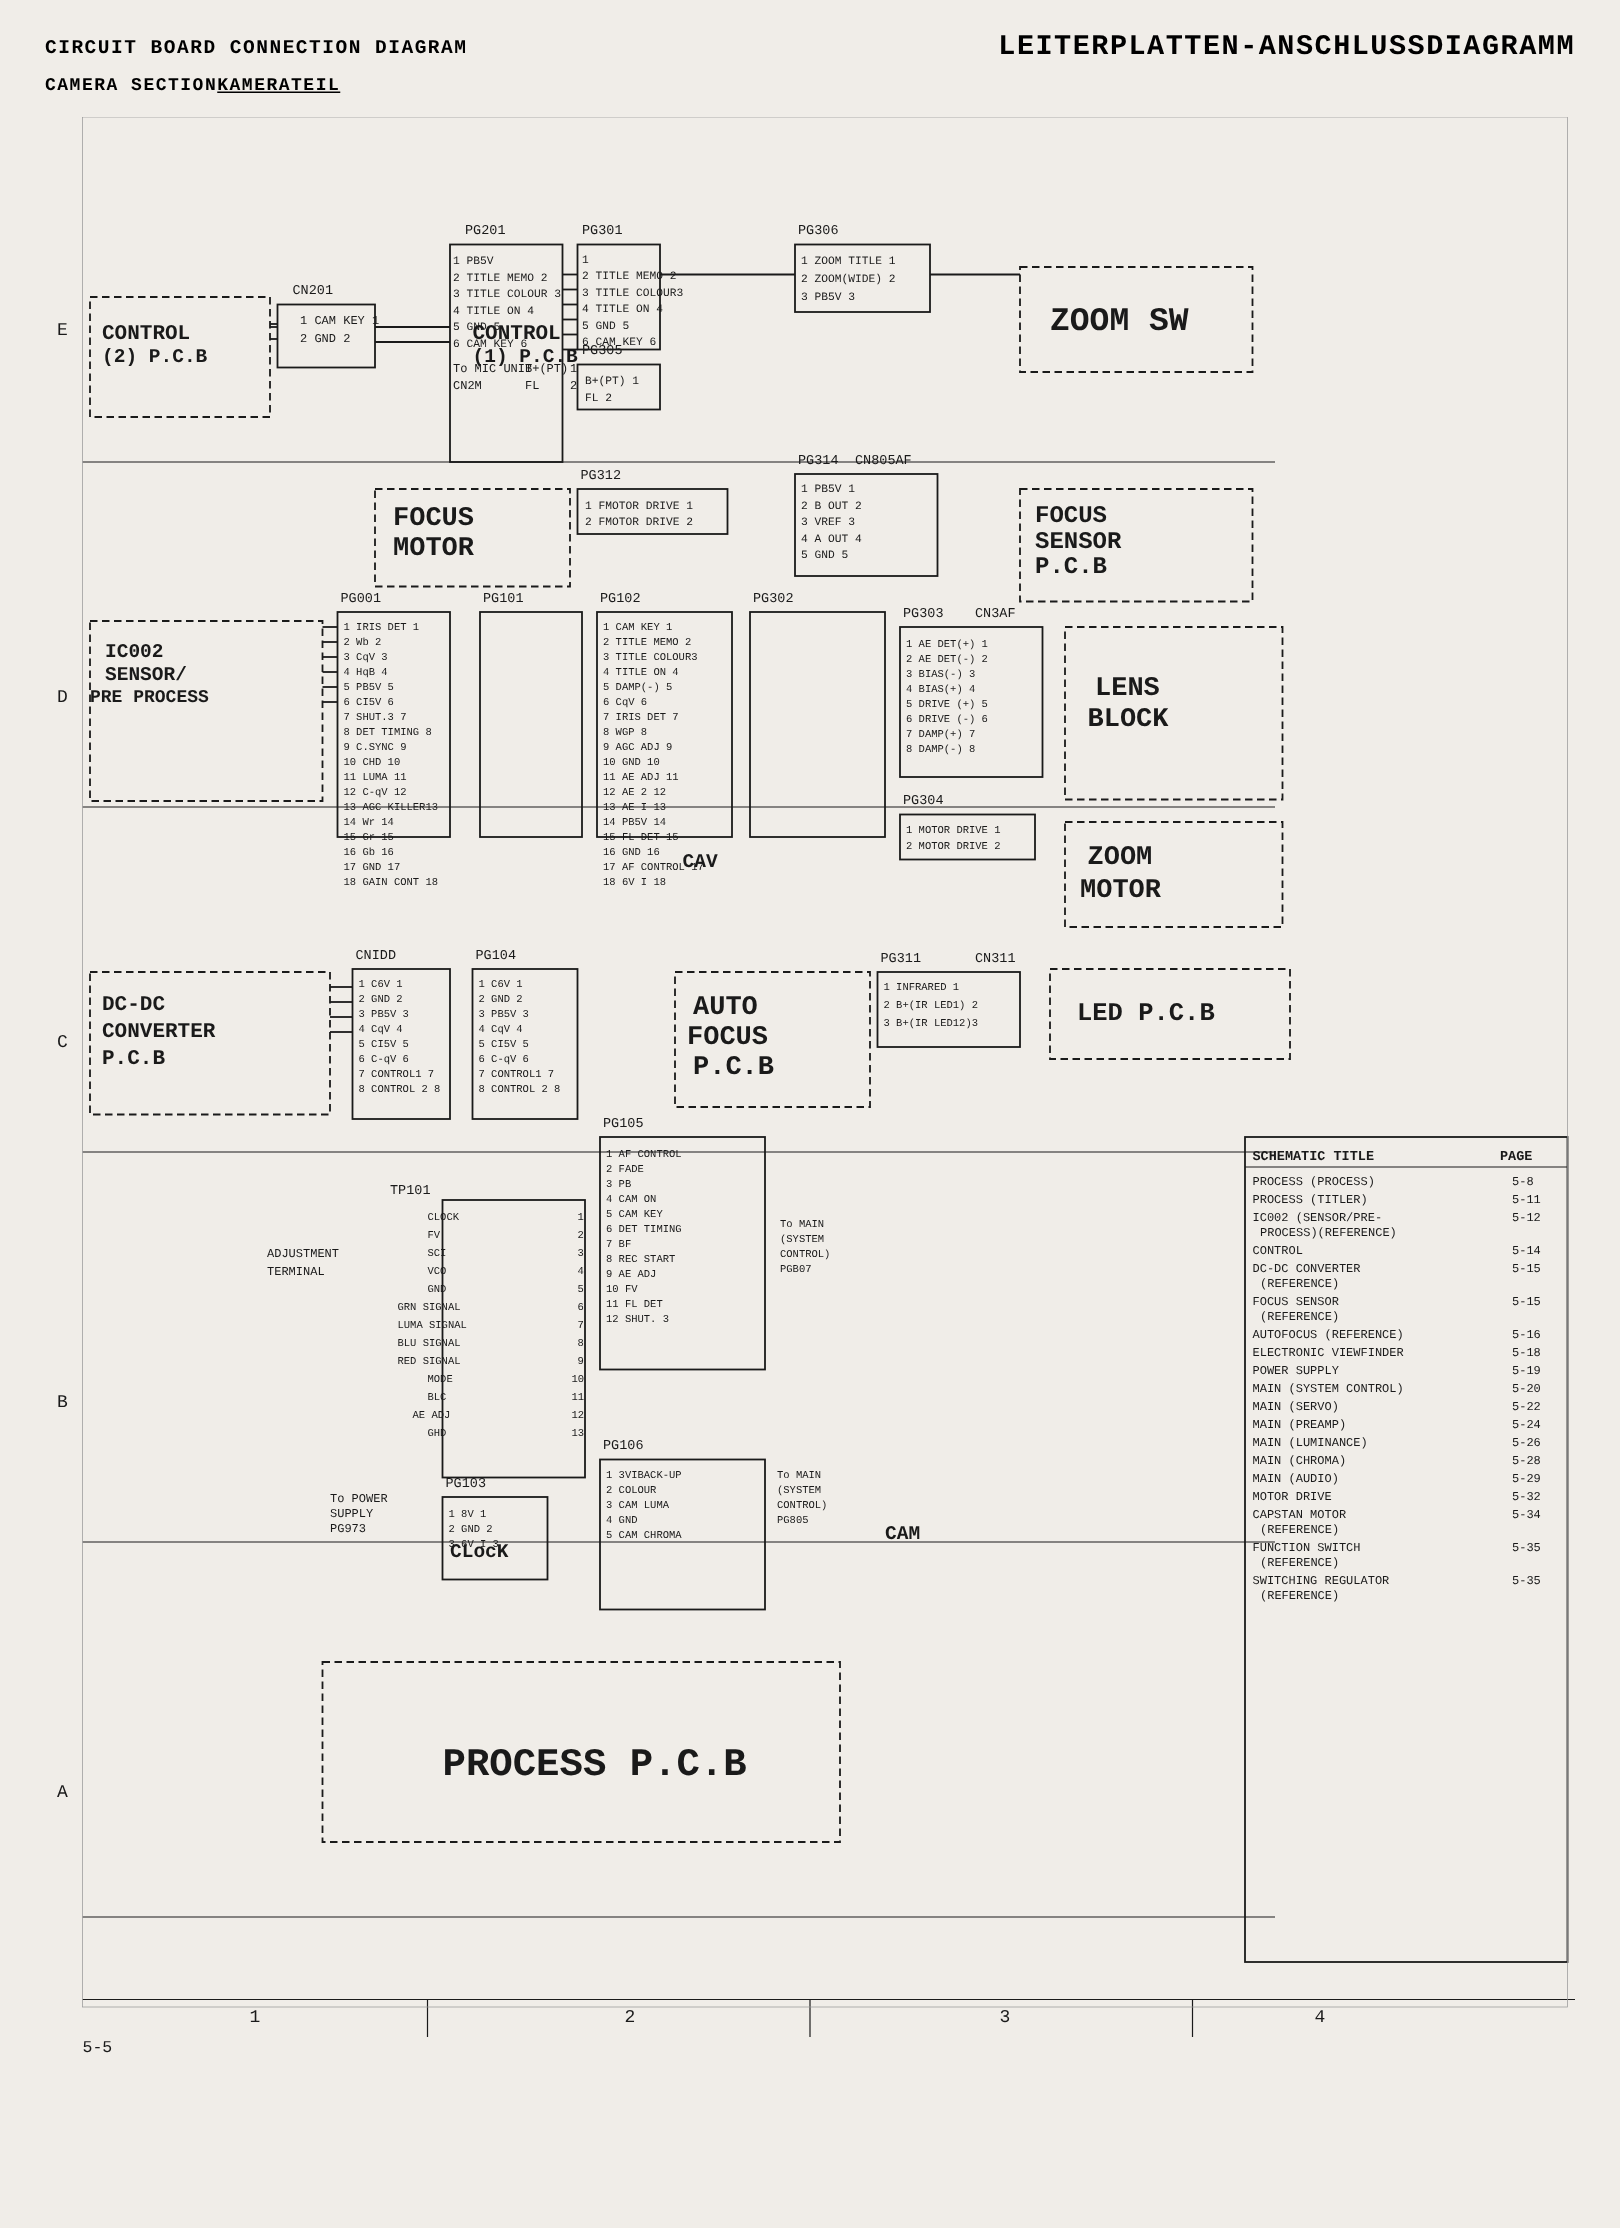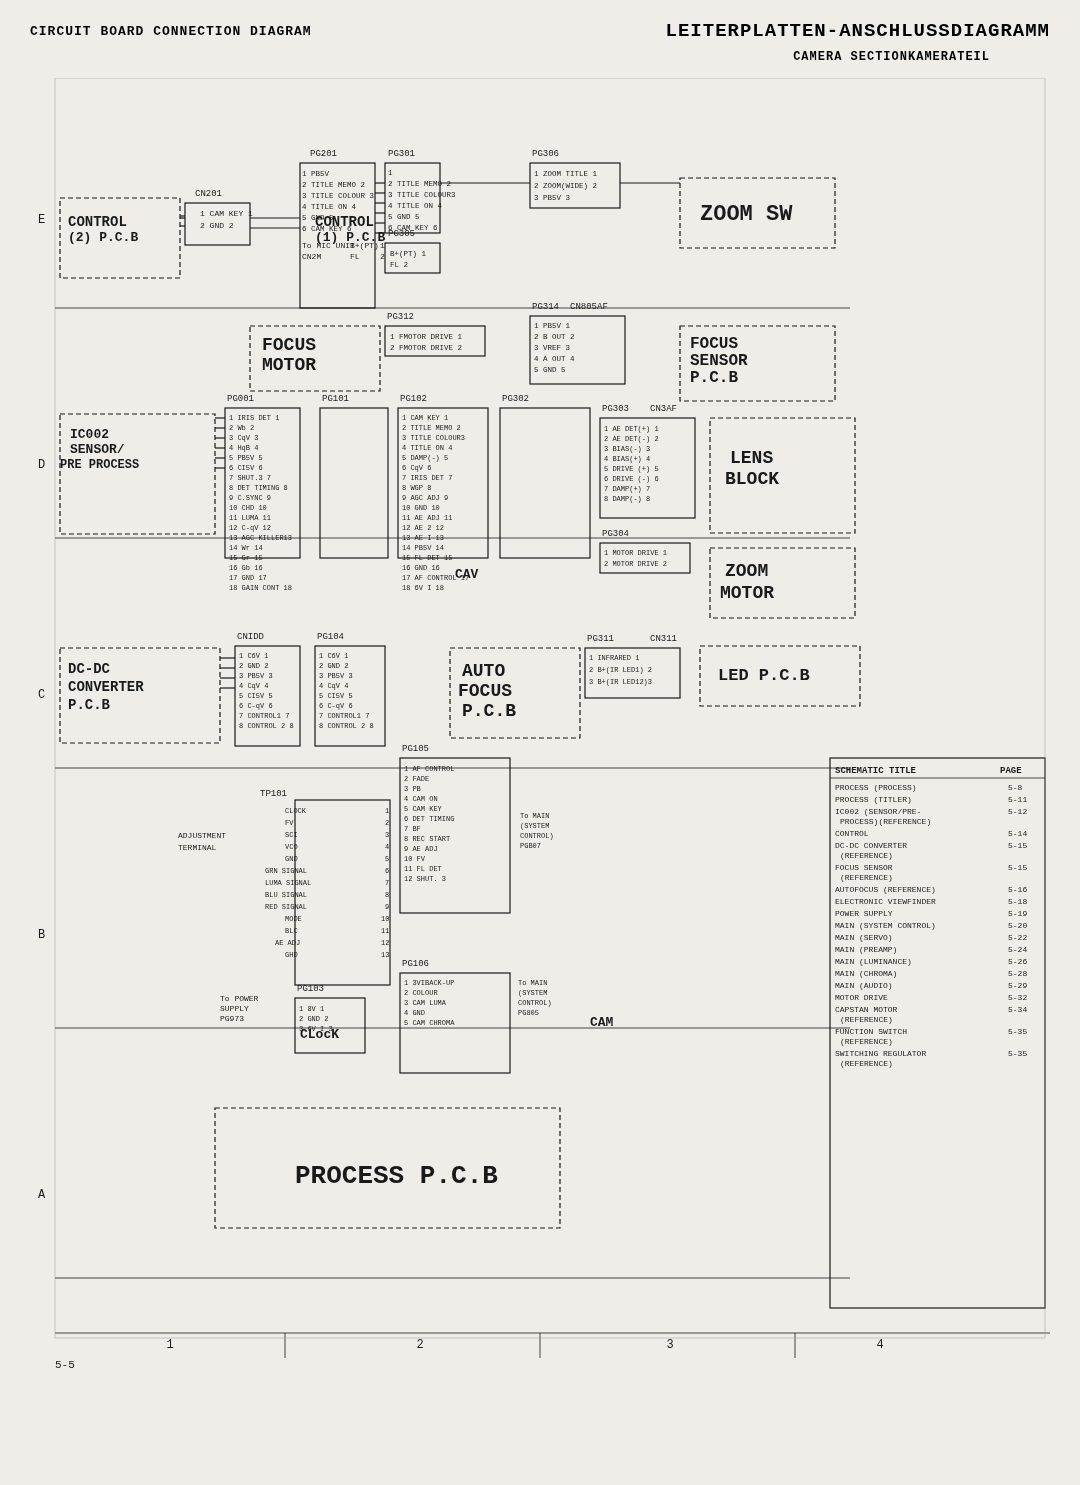--- a/index.html
+++ b/index.html
@@ -29,33 +29,34 @@
       font-weight: bold;
       letter-spacing: 1px;
     }
     .header-right {
       font-size: 19px;
       font-weight: bold;
       letter-spacing: 1px;
     }
     .sub-header {
       display: flex;
-      justify-content: flex-end;
+      justify-content: flex-start;
       margin-bottom: 14px;
     }
     .sub-header-left {
       font-size: 12px;
       font-weight: bold;
       letter-spacing: 1px;
     }
     .sub-header-right {
       font-size: 12px;
       font-weight: bold;
       letter-spacing: 1px;
       padding-right: 60px;
+      text-decoration: underline;
     }
     .diagram-container {
       position: relative;
       width: 100%;
       height: 1340px;
     }
     svg {
       position: absolute;
       top: 0;
       left: 0;

